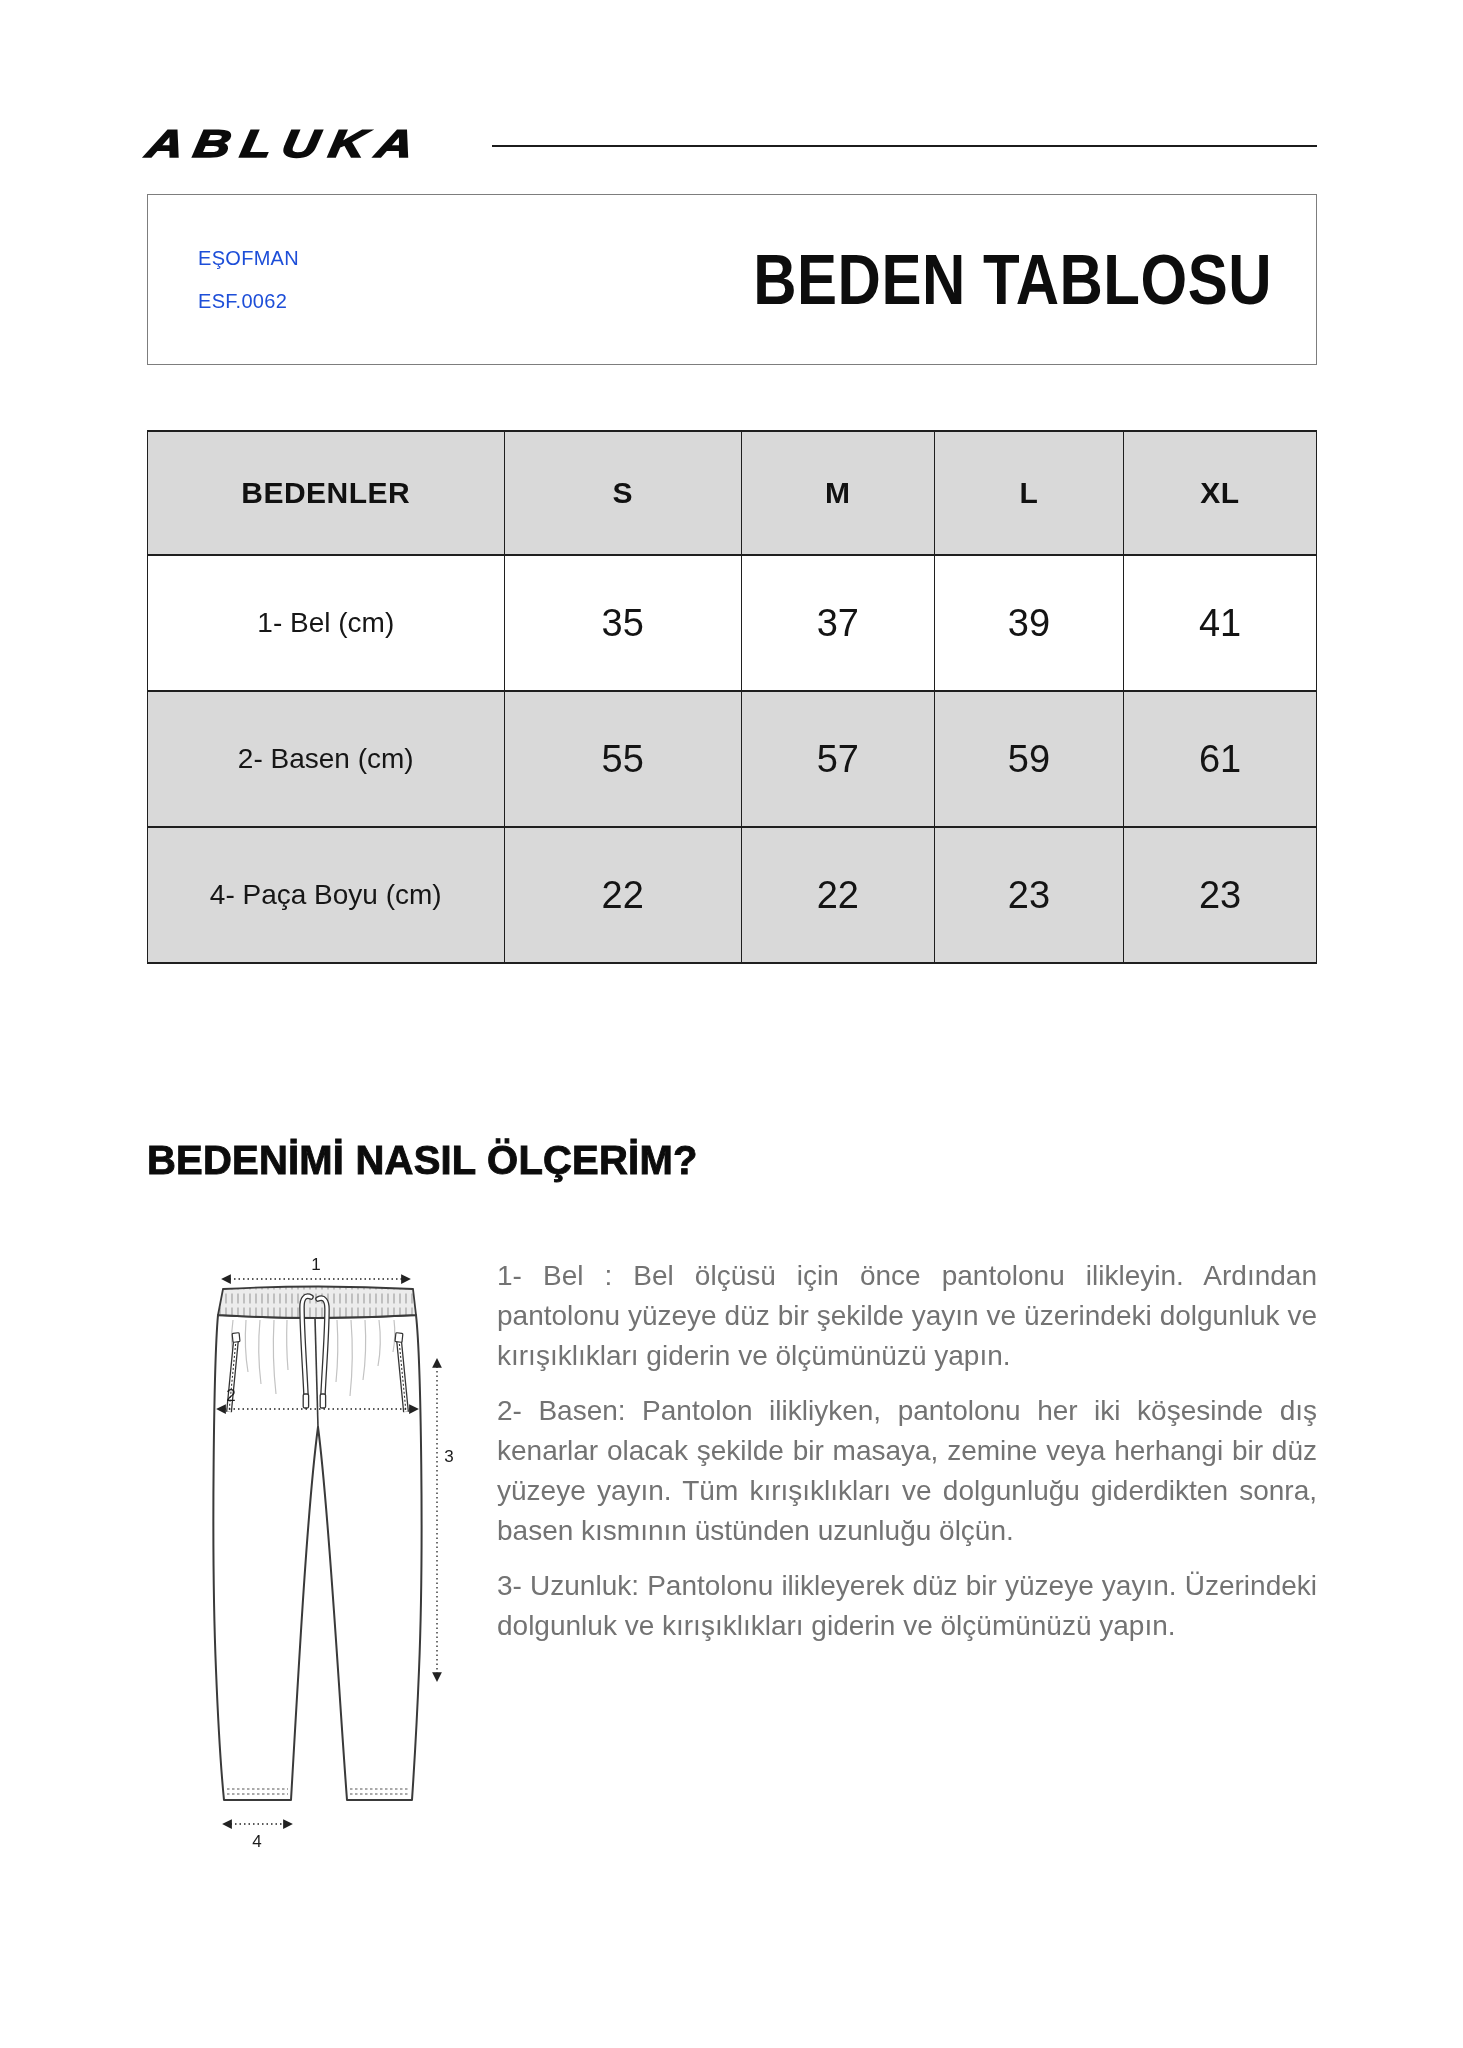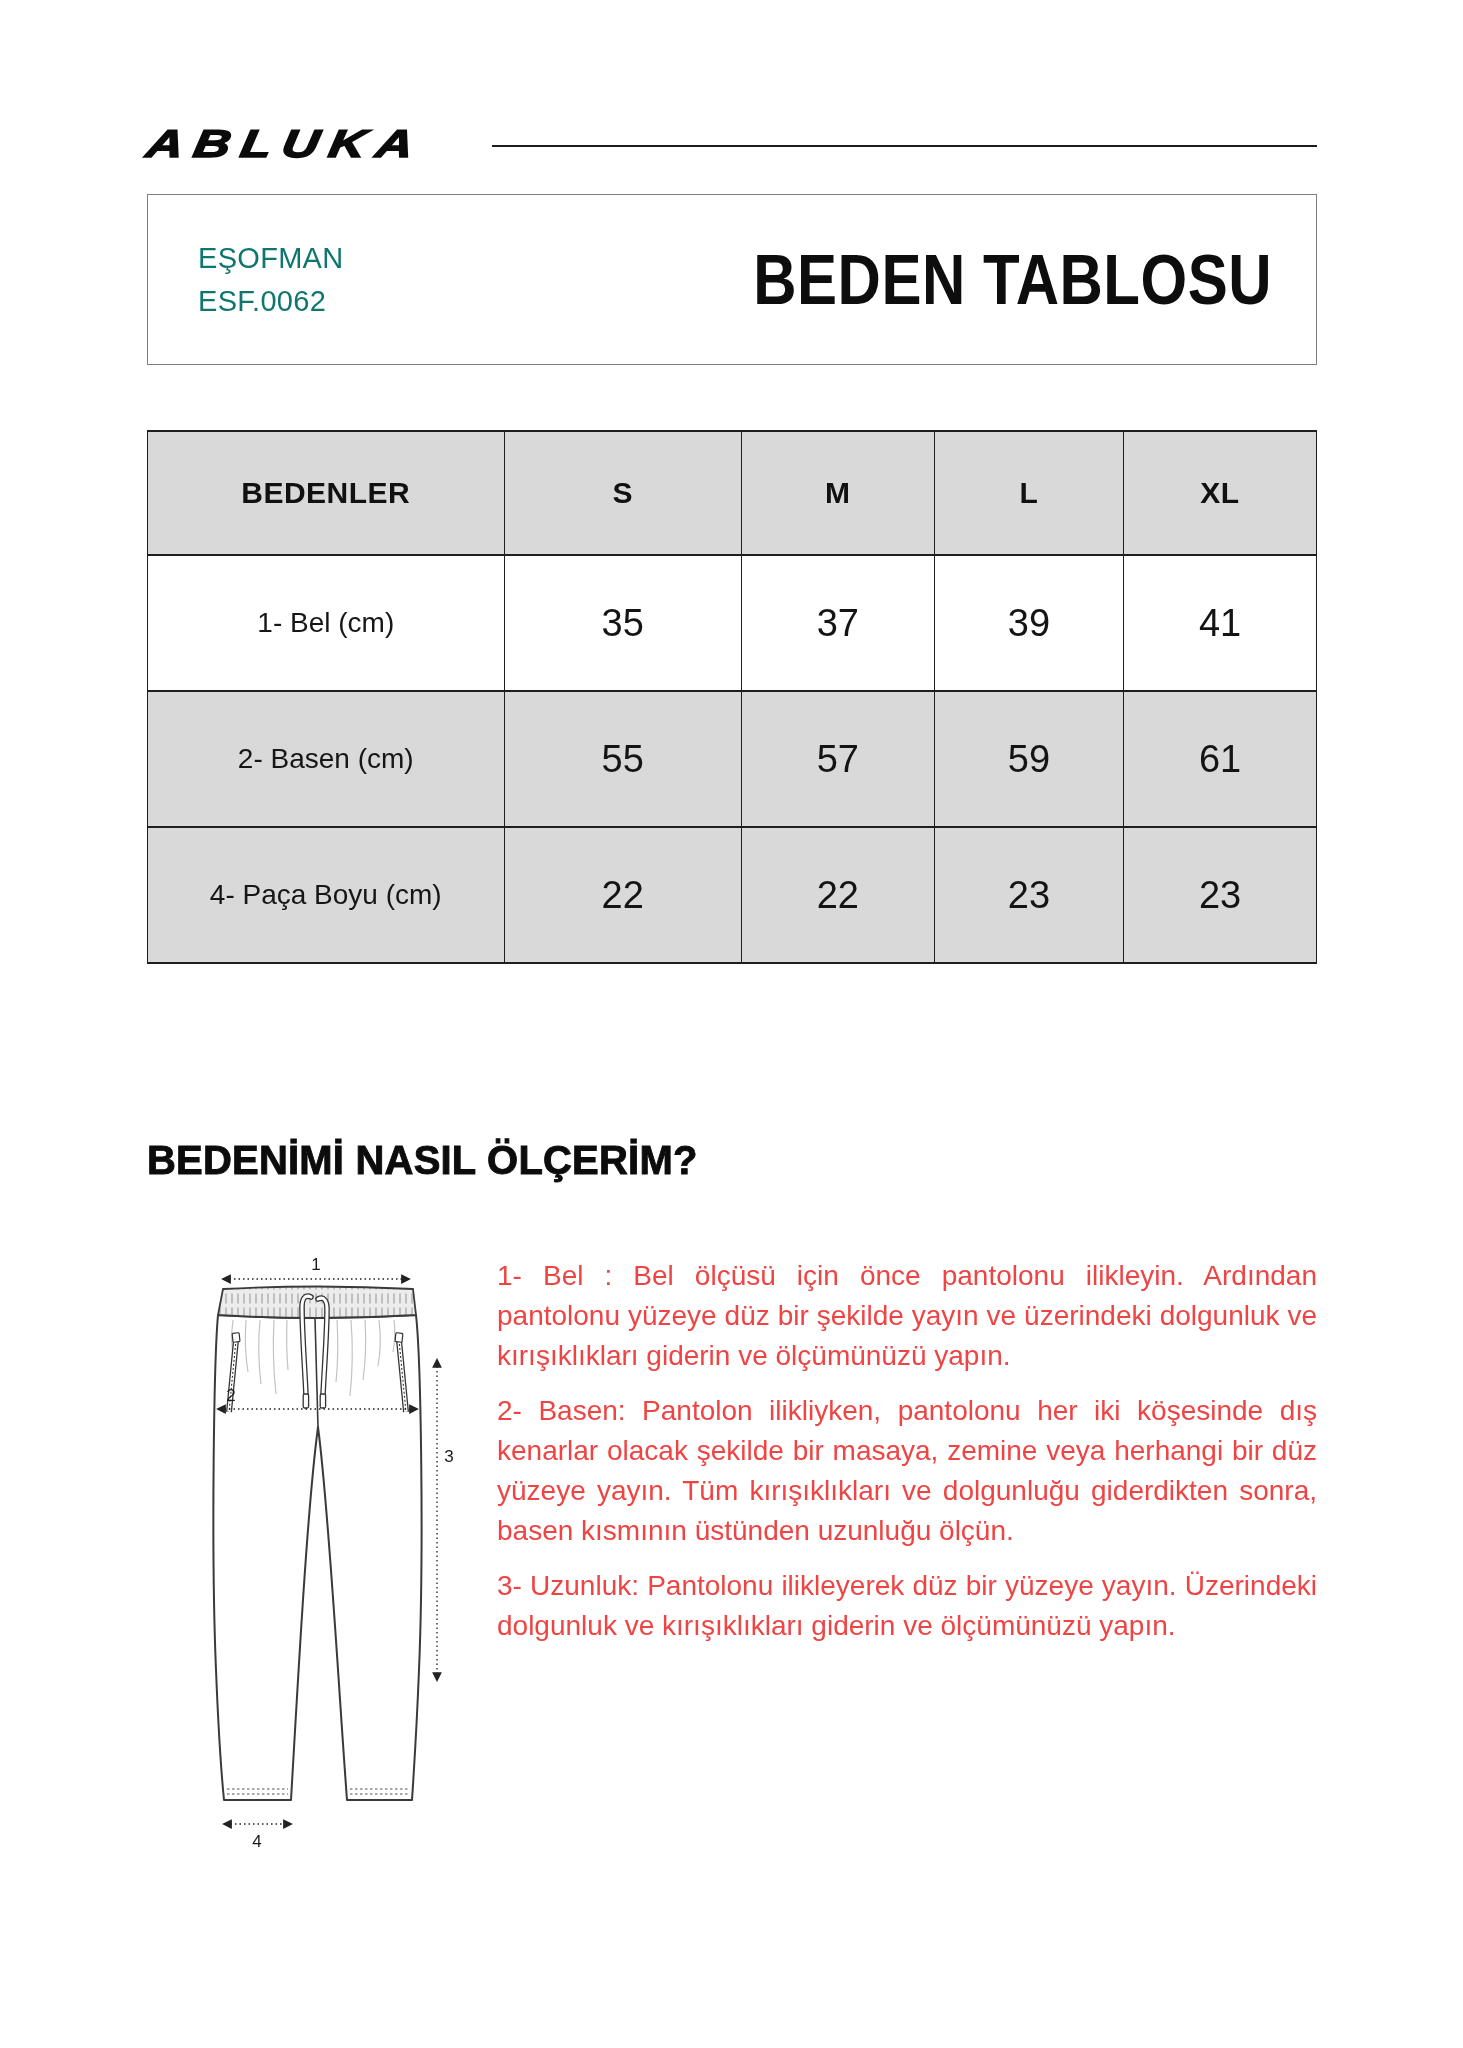--- a/index.html
+++ b/index.html
@@ -8,21 +8,21 @@
   
   .logo-row{position:absolute;left:147px;top:126px;width:1170px;height:40px;}
   .logo{position:absolute;left:0;top:0;font-size:39px;font-weight:bold;font-style:italic;
         letter-spacing:8px;color:#0b0b0b;transform:skewX(-10deg) scaleX(1.30);
         transform-origin:0 50%;-webkit-text-stroke:1.5px #0b0b0b;white-space:nowrap;line-height:36px;}
   .logo-line{position:absolute;left:345px;right:0;top:19px;height:2px;background:#1c1c1c;}
   
   .title-box{position:absolute;left:147px;top:194px;width:1170px;height:171px;border:1px solid #7d7d7d;
              box-sizing:border-box;display:flex;align-items:center;justify-content:space-between;
              padding:0 44px 0 50px;}
-  .product-code{font-size:29px;line-height:43px;color:#0f766e;letter-spacing:0.3px;}
+  .product-code{font-size:20px;line-height:43px;color:#1d4ed8;letter-spacing:0.3px;}
   .sheet-title{font-size:60px;font-weight:bold;letter-spacing:0.5px;color:#0d0d0d;
                transform:scaleY(1.18);transform-origin:center;white-space:nowrap;}
   
   .size-table{position:absolute;left:147px;top:430px;width:1170px;border-collapse:collapse;
               table-layout:fixed;border-radius:11px;}
   .size-table col.c1{width:30.5%}.size-table col.c2{width:20.3%}
   .size-table col.c3{width:16.5%}.size-table col.c4{width:16.2%}.size-table col.c5{width:16.5%}
   .size-table th,.size-table td{border:1px solid #1f1f1f;border-top-width:2px;border-bottom-width:2px;
               text-align:center;vertical-align:middle;padding:0;}
   .size-table th{height:122px;font-size:30px;font-weight:bold;letter-spacing:0.5px;}
@@ -30,21 +30,21 @@
   .row-label{font-size:28px;color:#161616;}
   .cell-value{font-size:38px;color:#141414;}
   .shaded{background:#d9d9d9;}
   .plain{background:#ffffff;}
   
   .guide-heading{position:absolute;left:147px;top:1138px;font-size:40px;font-weight:bold;
                  letter-spacing:0.2px;color:#0c0c0c;-webkit-text-stroke:0.9px #0c0c0c;}
   .guide-row{position:absolute;left:147px;top:1250px;width:1170px;height:720px;}
   .diagram-wrap{position:absolute;left:58px;top:0;width:250px;height:600px;}
   .guide-text{position:absolute;left:350px;top:6px;width:820px;}
-  .guide-text p{margin:0 0 15px 0;font-size:28px;line-height:40px;color:#ef4444;
+  .guide-text p{margin:0 0 15px 0;font-size:28px;line-height:40px;color:#737373;
                 text-align:justify;text-justify:inter-word;}
 </style>
 </head>
 <body>
 
 <div class="page">
 
   <div class="logo-row">
     <div class="logo">ABLUKA</div>
     <div class="logo-line"></div>

